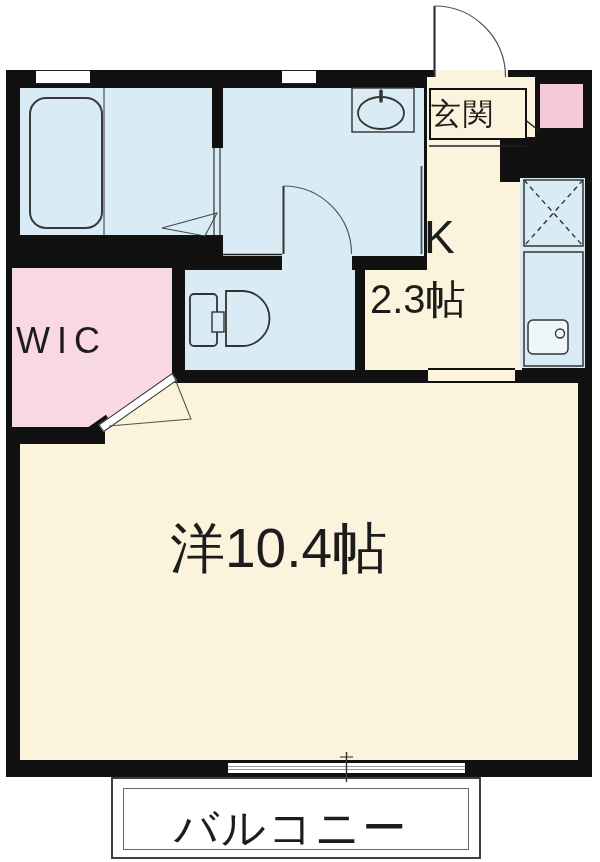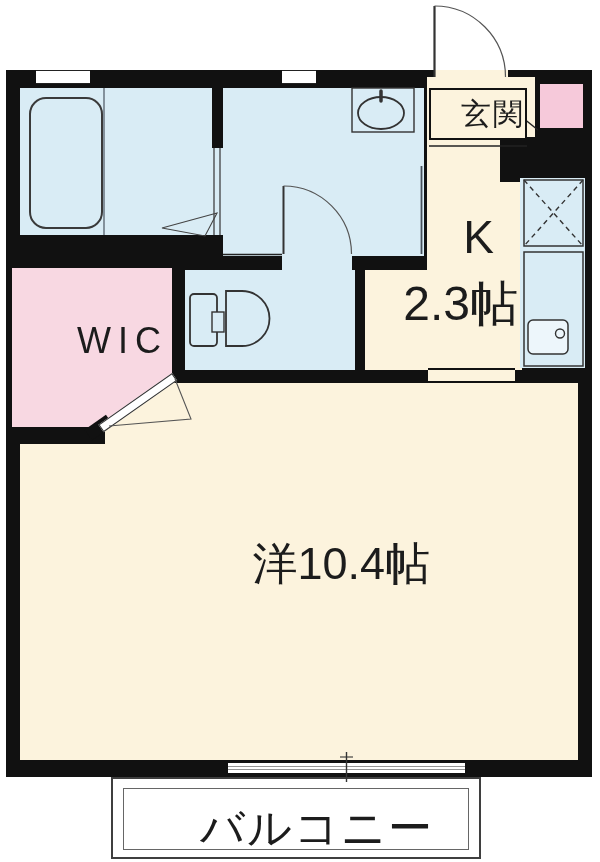--- a/index.html
+++ b/index.html
@@ -4,21 +4,21 @@
 <style>
   html,body{margin:0;padding:0;background:#ffffff;}
   #plan{position:relative;width:600px;height:862px;background:#ffffff;overflow:hidden;
         font-family:"Liberation Sans","DejaVu Sans",sans-serif;color:#1c1c1c;}
   .abs{position:absolute;box-sizing:border-box;}
   .wall{background:#111111;}
   .blue{background:#d9ecf5;}
   .pink{background:#f8d8e2;}
   .cream{background:#fcf3dd;}
   .white{background:#ffffff;}
-  .label{position:absolute;box-sizing:border-box;text-align:right;white-space:nowrap;}
+  .label{position:absolute;box-sizing:border-box;text-align:left;white-space:nowrap;}
   svg{position:absolute;left:0;top:0;pointer-events:none;}
 </style>
 </head>
 <body>
 
 <div id="plan">
 
   <div class="abs wall" style="left:6px;top:70px;width:586px;height:707px;"></div>
 
   <div class="abs blue" style="left:20px;top:88px;width:192px;height:147px;"></div>
@@ -104,17 +104,17 @@
 
     <polyline points="175,379 191,419 109,426" fill="none" stroke="#555" stroke-width="1.1"></polyline>
   </svg>
 
   <div class="label" style="left:429px;top:88px;width:98px;height:52px;background:#fcf3dd;border:2.2px solid #111;
               font-size:30px;line-height:48px;letter-spacing:2px;">
     <span>玄関</span>
   </div>
   <div class="label" style="left:16px;top:306px;width:152px;font-size:36px;letter-spacing:7px;margin-top:14px;">WIC</div>
   <div class="label" style="left:424px;top:210px;width:70px;font-size:46px;">K</div>
-  <div class="label" style="left:370px;top:272px;width:148px;font-size:48px;">2.3帖</div>
-  <div class="label" style="left:170px;top:534px;width:260px;font-size:45px;">洋10.4帖</div>
+  <div class="label" style="left:370px;top:272px;width:148px;font-size:40px;">2.3帖</div>
+  <div class="label" style="left:170px;top:512px;width:260px;font-size:55px;">洋10.4帖</div>
   <div class="label" style="left:174px;top:799px;width:260px;font-size:44px;letter-spacing:2px;">バルコニー</div>
 
 </div>
 
 </body></html>

